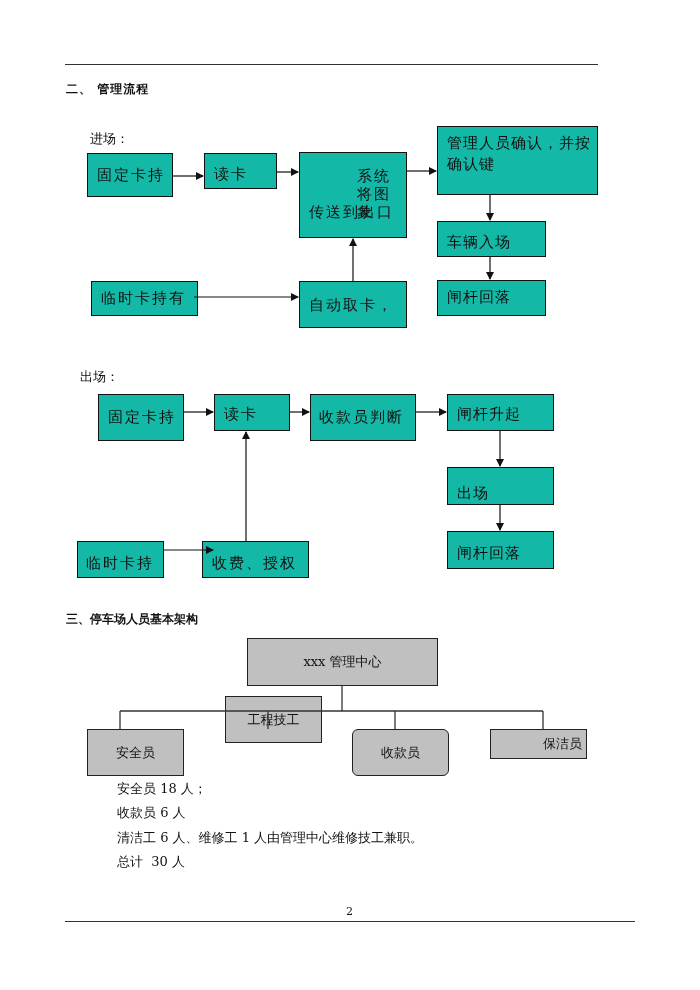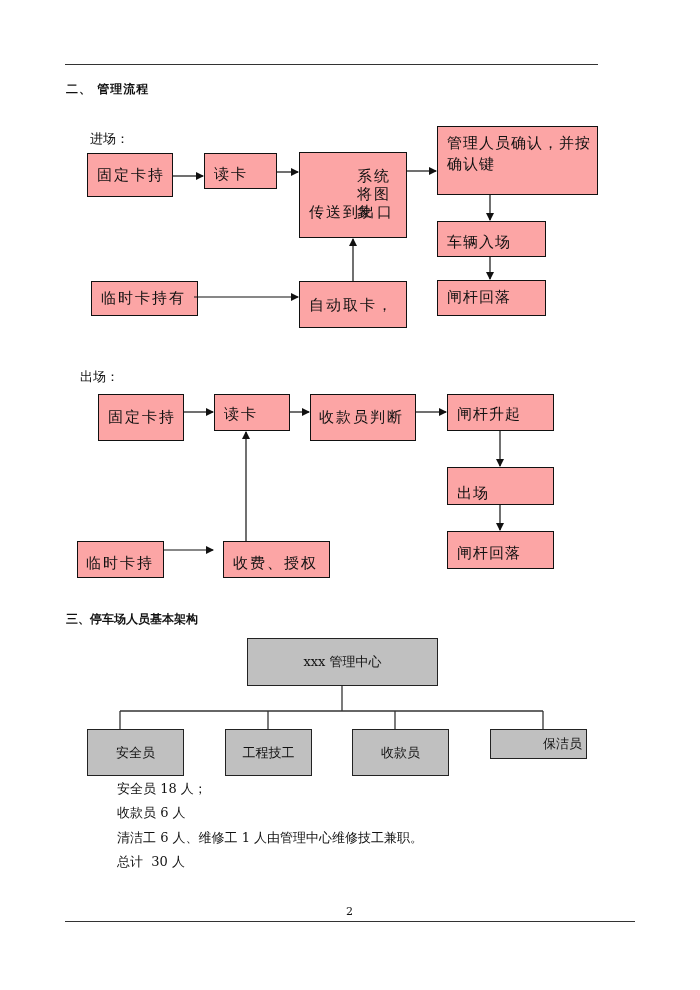--- a/index.html
+++ b/index.html
@@ -2,21 +2,21 @@
 <html><head>
 <meta charset="utf-8">
 <style>
   html, body { margin: 0; padding: 0; background: #ffffff; }
   body { width: 700px; height: 990px; position: relative; overflow: hidden;
          font-family: "DejaVu Serif", "Liberation Serif", serif; color: #111; }
   .rule { position: absolute; height: 0; border-top: 1.5px solid #333; }
   .h2 { position: absolute; font-family: "DejaVu Sans", "Liberation Sans", sans-serif;
         font-weight: bold; font-size: 12px; letter-spacing: 1px; margin: 0; }
   .label { position: absolute; font-size: 13px; }
-  .box { position: absolute; border: 1.3px solid #111; background: #fca5a5; box-sizing: border-box;
+  .box { position: absolute; border: 1.3px solid #111; background: #14b8a6; box-sizing: border-box;
          font-size: 15px; letter-spacing: 2px; line-height: 1.2; }
   .box span { position: absolute; }
   .gbox { position: absolute; border: 1.3px solid #222; background: #c0c0c0; box-sizing: border-box;
           font-size: 13px; display: flex; align-items: center; justify-content: center; }
   svg.lines { position: absolute; left: 0; top: 0; width: 700px; height: 990px; pointer-events: none; }
   .note { position: absolute; font-size: 13px; left: 117px; }
   .pagenum { position: absolute; font-size: 11px; left: 346px; top: 905px; }
 </style>
 </head>
 <body>
@@ -70,30 +70,30 @@
 </div>
 <div class="box" style="left:447px; top:467px; width:107px; height:38px; letter-spacing:1px;">
   <span style="left:9px; top:16px;">出场</span>
 </div>
 <div class="box" style="left:447px; top:531px; width:107px; height:38px; letter-spacing:1px;">
   <span style="left:9px; top:12px;">闸杆回落</span>
 </div>
 <div class="box" style="left:77px; top:541px; width:87px; height:37px;">
   <span style="left:8px; top:12px;">临时卡持</span>
 </div>
-<div class="box" style="left:223px; top:541px; width:107px; height:37px;padding-left:44px;">
+<div class="box" style="left:202px; top:541px; width:107px; height:37px;padding-left:44px;">
   <span style="left:9px; top:12px;">收费、授权</span>
 </div>
 
 <h2 class="h2" style="left:66px; top:611px; letter-spacing:0;">三、停车场人员基本架构</h2>
 
 <div class="gbox" style="left:247px; top:638px; width:191px; height:48px;">xxx 管理中心</div>
 <div class="gbox" style="left:87px; top:729px; width:97px; height:47px;">安全员</div>
-<div class="gbox" style="left:225px; top:729px; width:87px; height:47px;">工程技工</div>
-<div class="gbox" style="left:352px; top:729px; width:97px; height:47px;">收款员</div>
+<div class="gbox" style="left:225px; top:696px; width:97px; height:47px;">工程技工</div>
+<div class="gbox" style="left:352px; top:729px; width:97px; height:47px;border-radius:6px;">收款员</div>
 <div class="gbox" style="left:490px; top:729px; width:97px; height:30px;padding-left:48px;">保洁员</div>
 
 <div class="note" style="top:780px;">安全员 18 人；</div>
 <div class="note" style="top:804px;">收款员 6 人</div>
 <div class="note" style="top:829px;">清洁工 6 人、维修工 1 人由管理中心维修技工兼职。</div>
 <div class="note" style="top:853px; white-space:pre;">总计  30 人</div>
 
 <div class="pagenum">2</div>
 <div class="rule" style="left:65px; top:921px; width:570px;"></div>
 

